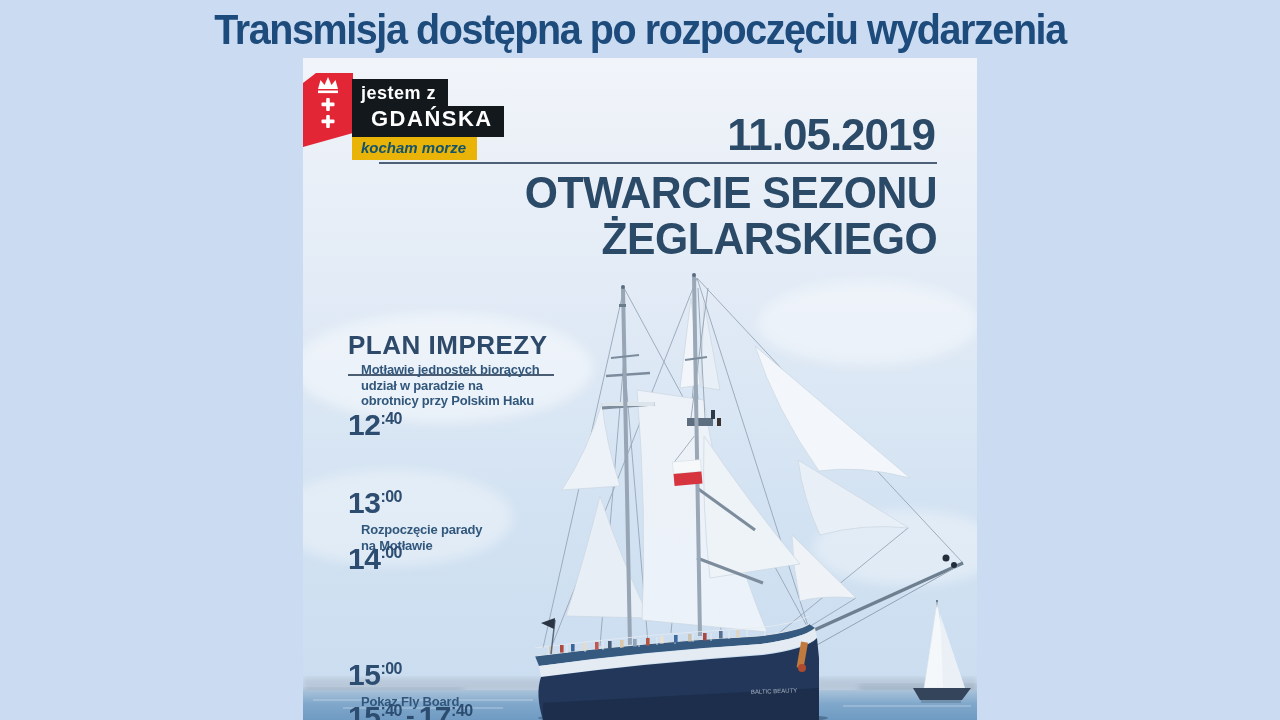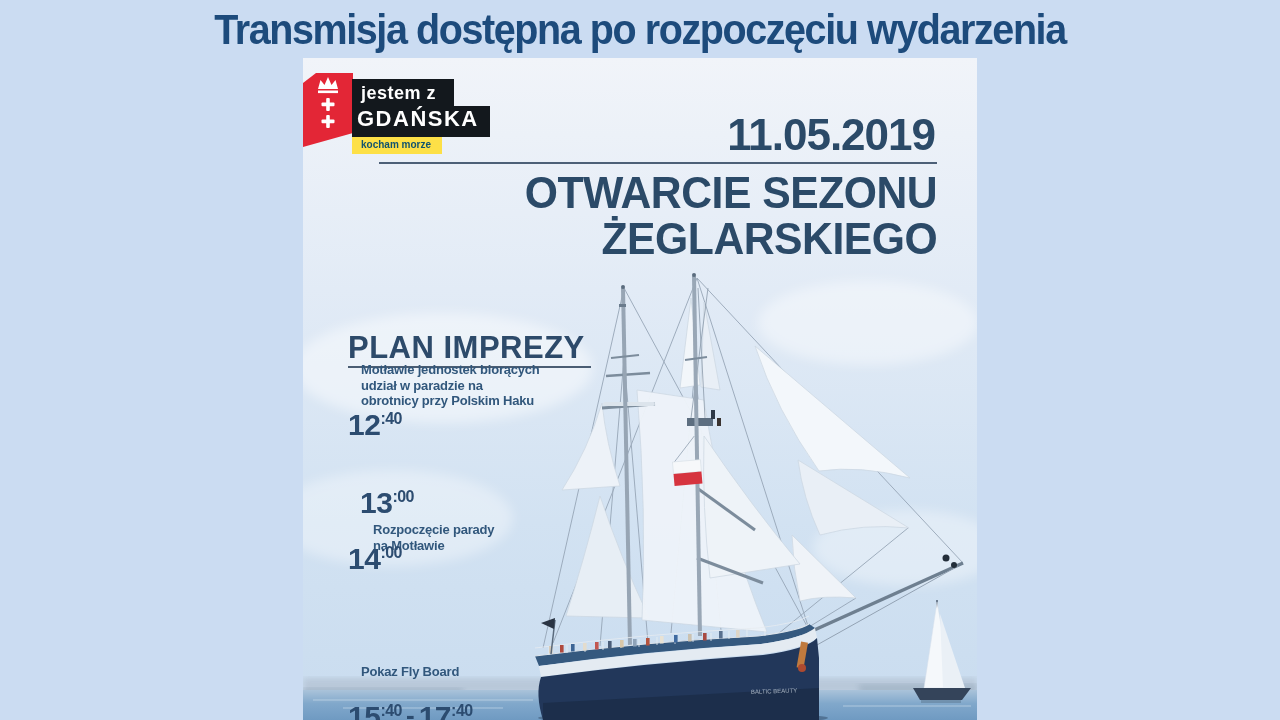--- a/index.html
+++ b/index.html
@@ -17,42 +17,42 @@
   .poster{
     position:absolute;left:303px;top:58px;width:674px;height:662px;
     overflow:hidden;background:#edf1f7;
   }
   .photo{position:absolute;left:0;top:0;width:674px;height:662px;}
   
   .logo{position:absolute;left:0;top:15px;display:flex;align-items:flex-start;}
   .ribbon{display:block;flex:0 0 auto;}
   .logo-boxes{margin-left:-1px;margin-top:6px;}
   .lb{width:max-content;font-weight:700;}
-  .lb1{background:#13181d;color:#ffffff;font-size:18px;padding:4px 18px 2px 9px;letter-spacing:.5px;}
-  .lb2{background:#13181d;color:#ffffff;font-size:22px;padding:0 11px 5px 5px;letter-spacing:1.5px;}
-  .lb3{background:#fde047;color:#10536f;font-size:10px;padding:2px 11px 4px 9px;}
+  .lb1{background:#13181d;color:#ffffff;font-size:18px;padding:4px 12px 2px 9px;letter-spacing:.5px;}
+  .lb2{background:#13181d;color:#ffffff;font-size:22px;padding:0 11px 5px 19px;letter-spacing:1.5px;}
+  .lb3{background:#eab308;color:#10536f;font-size:15px;font-style:italic;padding:2px 11px 4px 9px;}
   
   .date{
     position:absolute;top:52px;right:42px;font-size:44px;font-weight:700;
     color:#2b4a68;letter-spacing:-1px;
   }
   .rule{position:absolute;top:104px;left:76px;right:40px;height:2px;background:#4d6077;}
   .title{
     position:absolute;top:112px;right:40px;text-align:right;
     font-size:44px;line-height:46px;font-weight:700;color:#2b4a68;
     letter-spacing:-.5px;transform:scaleX(.97);transform-origin:100% 0;
   }
   
   .schedule{position:absolute;left:45px;top:0;width:240px;color:#2c4c70;}
   .sched-head{
-    position:absolute;top:272px;left:0;font-size:31px;font-weight:700;color:#2d4a6a;
-    letter-spacing:.5px;border-bottom:2px solid #4a5d73;padding:0 6px 0 0;width:max-content;
+    position:absolute;top:272px;left:0;font-size:26px;font-weight:700;color:#2d4a6a;
+    letter-spacing:.5px;border-bottom:2px solid #4a5d73;padding:0 6px 13px 0;width:max-content;
   }
   .item{position:absolute;left:0;width:230px;}
-  .i1{top:300px;} .i2{top:352px;} .i3{top:430px;margin-left:12px;} .i4{top:486px;} .i5{top:602px;} .i6{top:644px;}
+  .i1{top:300px;} .i2{top:352px;} .i3{top:430px;} .i4{top:486px;} .i5{top:602px;} .i6{top:644px;}
   .time{line-height:1;white-space:nowrap;}
   .time .h{font-size:30px;font-weight:700;color:#2c4c70;letter-spacing:-.5px;}
   .time .m{font-size:16px;font-weight:700;color:#2c4c70;position:relative;top:-11px;letter-spacing:-.5px;}
   .time .sep{font-size:26px;font-weight:700;color:#2c4c70;margin:0 4px;position:relative;top:-3px;}
   .desc{
     margin:4px 0 0 13px;font-size:13px;font-weight:700;color:#31577c;
     line-height:15.5px;white-space:pre-line;letter-spacing:-.2px;width:215px;
   }
   .desc.tight{font-size:12px;line-height:12.6px;width:205px;}
 </style>
@@ -269,20 +269,21 @@
       <div class="time"><span class="h">13</span><span class="m">:00</span></div>
       <div class="desc">Rozpoczęcie parady
 na Motławie</div>
     </div>
 
     <div class="item i4">
       <div class="time"><span class="h">14</span><span class="m">:00</span></div>
     </div>
 
     <div class="item i5">
+      <div class="time"><span class="h">15</span><span class="m">:00</span></div>
       <div class="desc">Pokaz Fly Board</div>
     </div>
 
     <div class="item i6">
       <div class="time"><span class="h">15</span><span class="m">:40</span><span class="sep">-</span><span class="h">17</span><span class="m">:40</span></div>
     </div>
   </div>
 </div>
 
 </body></html>

